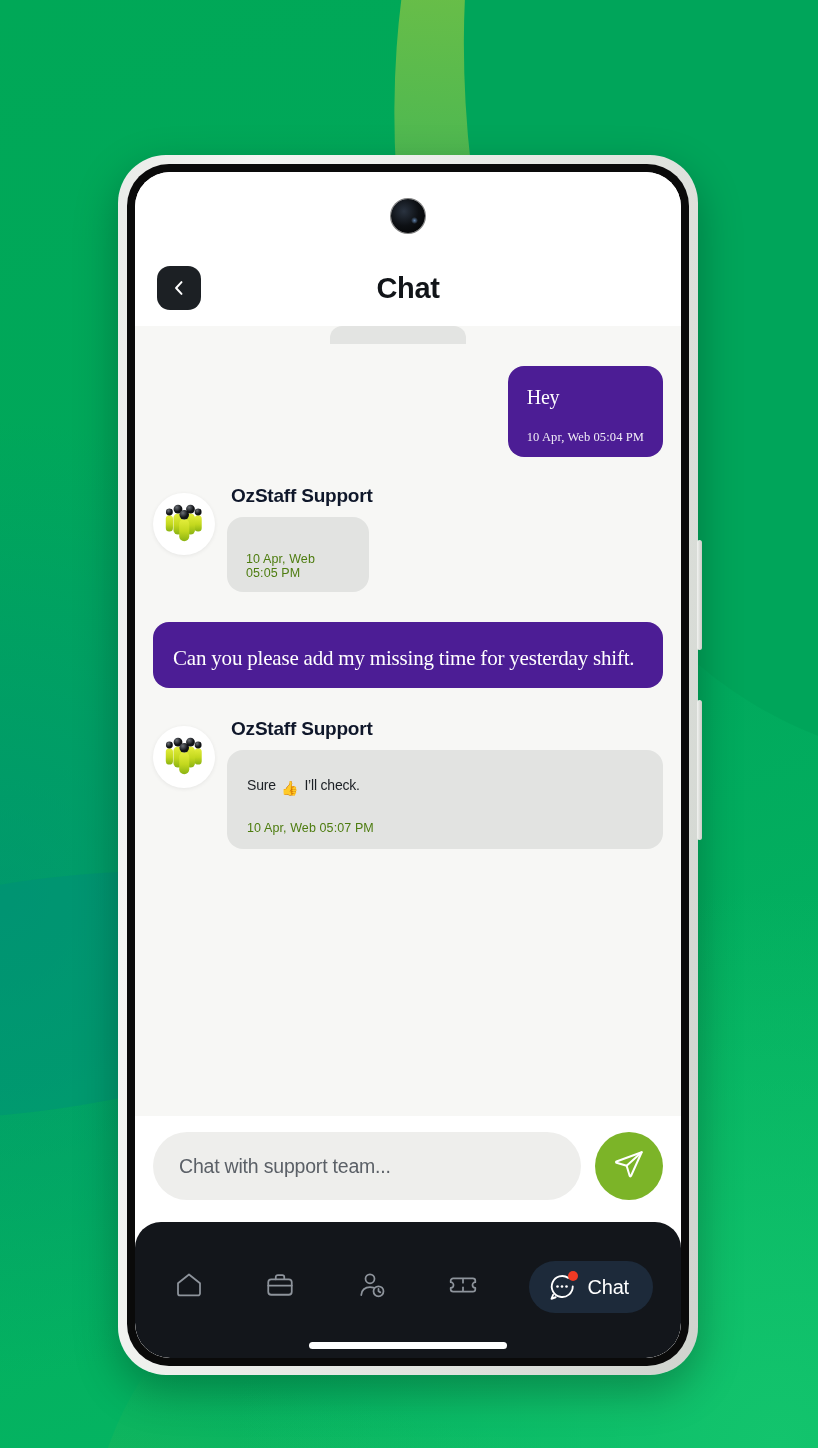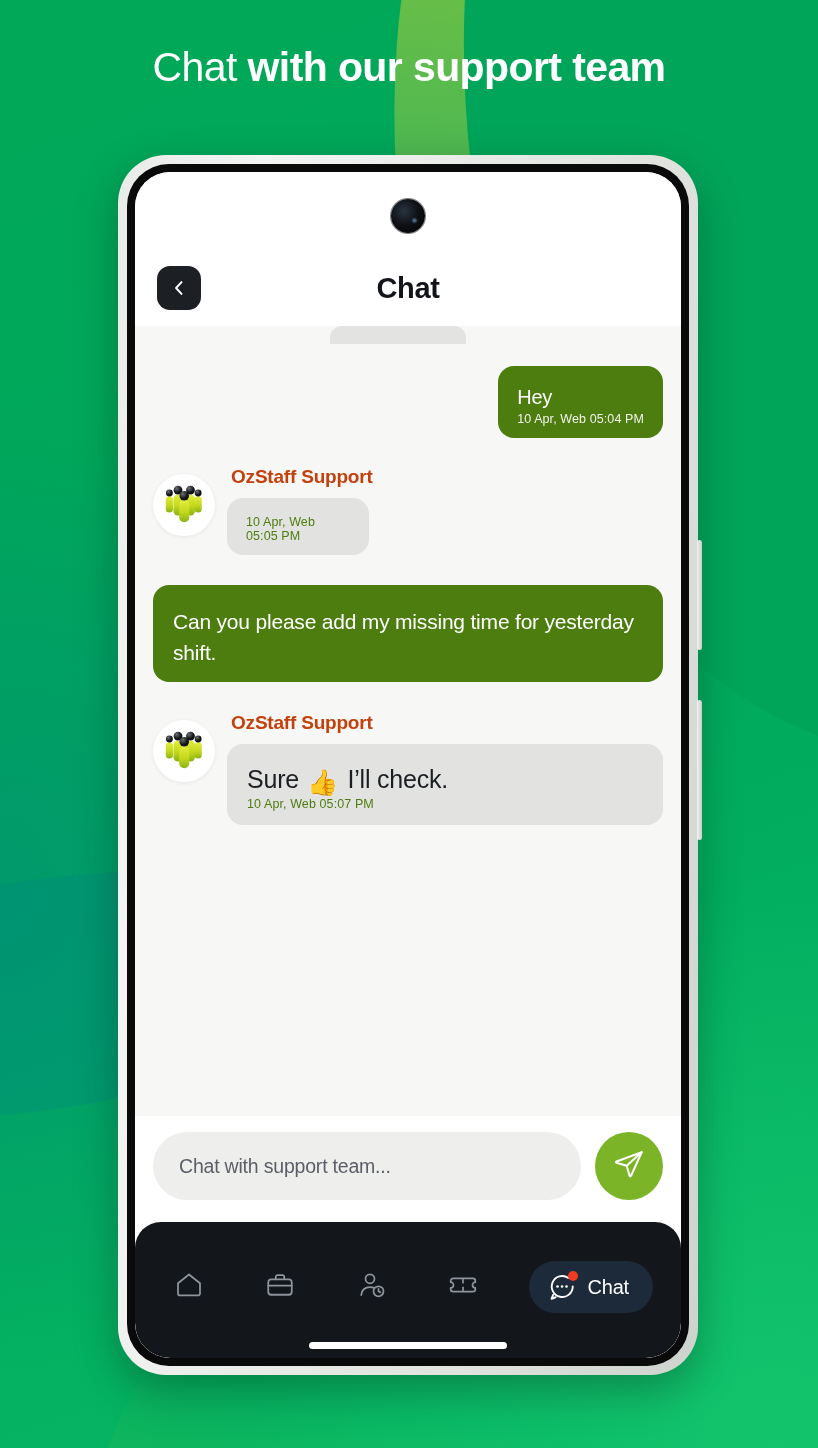--- a/index.html
+++ b/index.html
@@ -172,53 +172,55 @@
   .msg-row.out { justify-content: flex-end; }
   .msg-row.in  { justify-content: flex-start; }
 
   .bubble {
     border-radius: 16px;
     padding: 17px 19px 12px 19px;
     max-width: 86%;
     position: relative;
   }
   .bubble.out {
-    background: #4d7c0f;
+    background: #4c1d95;
     color: #ffffff;
+    font-family: Liberation Serif, serif;
   }
   .bubble.in {
     background: #e2e3e1;
     color: #1b1f24;
   }
   .bubble .text {
     font-size: 20px;
     line-height: 29px;
     letter-spacing: -.2px;
   }
   .bubble.out .text { font-weight: 400; }
   .bubble .time {
+    margin-top: 18px;
     font-size: 12.5px;
     letter-spacing: .1px;
   }
   .bubble.out .time { color: rgba(255,255,255,.92); }
   .bubble.in  .time { color: #4d7c0f; }
 
   .in-wrap { display: flex; gap: 12px; align-items: flex-start; }
   .avatar {
     flex: 0 0 auto;
     width: 62px; height: 62px;
     border-radius: 50%;
     background: #ffffff;
     box-shadow: 0 1px 4px rgba(0,0,0,.07);
     display: flex; align-items: center; justify-content: center;
     margin-top: 8px;
   }
   .in-col { display: flex; flex-direction: column; }
   .sender {
-    font-size: 19px; font-weight: 700; color: #c2410c;
+    font-size: 19px; font-weight: 700; color: #0f172a;
     letter-spacing: -.2px;
     margin: 0 0 10px 4px;
   }
 
   .sp-1 { height: 28px; flex: 0 0 28px; }
   .sp-2 { height: 30px; flex: 0 0 30px; }
   .sp-3 { height: 30px; flex: 0 0 30px; }
   .sp-top { height: 22px; flex: 0 0 22px; }
   .grow { flex: 1 1 auto; }
 
@@ -308,23 +310,20 @@
 </head>
 <body>
 
 <div id="page">
   <div class="bg-grad"></div>
   <div class="swoosh"></div>
   <div class="swoosh-mask"></div>
   <div class="teal-band"></div>
   <div class="swoosh-low"></div>
 
-  <div class="headline">
-    <span>Chat </span><b>with our support team</b>
-  </div>
 
   <div class="phone">
     <div class="side-btn vol"></div>
     <div class="side-btn pwr"></div>
 
     <div class="phone-inner">
       <div class="screen">
 
         <div class="camera"></div>
 
@@ -420,21 +419,21 @@
                     <rect x="26" y="15" width="9.5" height="22" rx="4.7" fill="url(#bodyG)"></rect>
                     <circle cx="30.75" cy="10.5" r="4.6" fill="url(#headG)"></circle>
                     <rect x="19" y="21" width="10.5" height="23" rx="5.2" fill="url(#bodyG)"></rect>
                     <circle cx="24.25" cy="16.5" r="5" fill="url(#headG)"></circle>
                   </svg>
                 </span>
               </div>
               <div class="in-col" style="flex:1 1 auto;">
                 <div class="sender">OzStaff Support</div>
                 <div class="bubble in" style="max-width:100%;width:100%;padding:21px 20px 14px 20px;">
-                  <div class="text" style="font-size:25px;">
+                  <div class="text" style="font-size:14px;">
                     <span>Sure </span><span class="emoji">👍</span><span> I’ll check.</span>
                   </div>
                   <div class="time">10 Apr, Web 05:07 PM</div>
                 </div>
               </div>
             </div>
           </div>
 
           <div class="grow"></div>
         </div>

